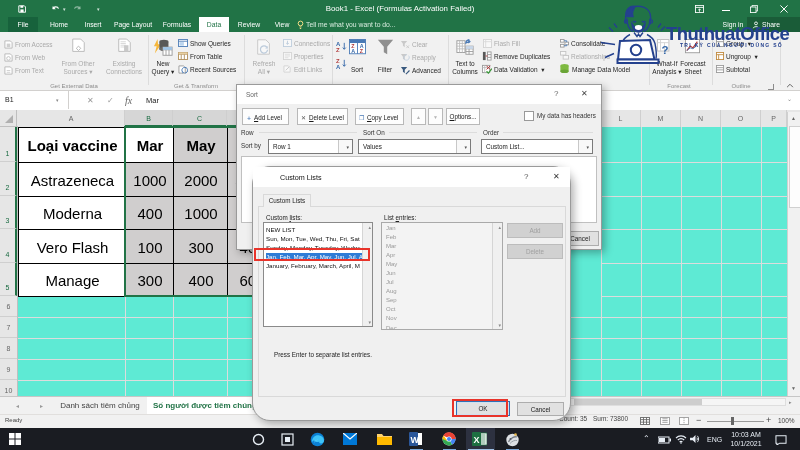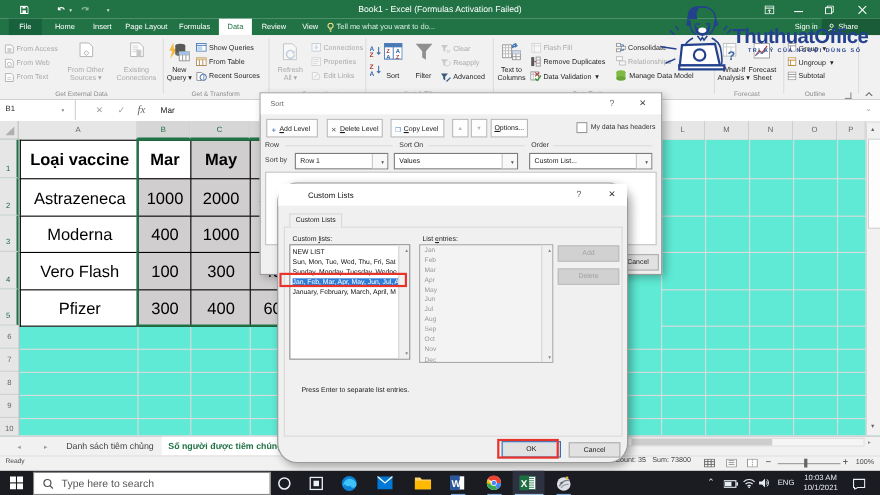--- a/index.html
+++ b/index.html
@@ -378,21 +378,21 @@
   <div class="cell gray" style="left:173px;top:52px;width:55px;height:35px;">2000</div>
   <div class="cell gray" style="left:227px;top:52px;width:49px;height:35px;">3000</div>
   <div class="cell" style="left:18px;top:86px;width:108px;height:34px;">Moderna</div>
   <div class="cell gray" style="left:125px;top:86px;width:49px;height:34px;">400</div>
   <div class="cell gray" style="left:173px;top:86px;width:55px;height:34px;">1000</div>
   <div class="cell gray" style="left:227px;top:86px;width:49px;height:34px;">1500</div>
   <div class="cell" style="left:18px;top:119px;width:108px;height:35px;">Vero Flash</div>
   <div class="cell gray" style="left:125px;top:119px;width:49px;height:35px;">100</div>
   <div class="cell gray" style="left:173px;top:119px;width:55px;height:35px;">300</div>
   <div class="cell gray" style="left:227px;top:119px;width:49px;height:35px;">400</div>
-  <div class="cell" style="left:18px;top:153px;width:108px;height:34px;border-bottom:1px solid #000;">Pfizer</div>
+  <div class="cell" style="left:18px;top:153px;width:108px;height:34px;border-bottom:1px solid #000;">Manage</div>
   <div class="cell gray" style="left:125px;top:153px;width:49px;height:34px;border-bottom:1px solid #000;">300</div>
   <div class="cell gray" style="left:173px;top:153px;width:55px;height:34px;border-bottom:1px solid #000;">400</div>
   <div class="cell gray" style="left:227px;top:153px;width:49px;height:34px;border-bottom:1px solid #000;">600</div>
   <div class="ab" style="left:124px;top:16px;width:152px;height:2px;background:#217346"></div>
   <div class="ab" style="left:124px;top:16px;width:2px;height:171px;background:#217346"></div>
   <div class="ab" style="left:124px;top:185px;width:152px;height:2px;background:#217346"></div>
   <div class="ab" style="left:787px;top:2px;width:13px;height:284px;background:#f1f1f1;border-left:1px solid #d0d0d0;box-sizing:border-box">
     <span class="ab" style="left:3px;top:3px;font-size:5px;color:#666">▲</span>
     <div class="ab" style="left:1px;top:14px;width:10px;height:80px;background:#fdfdfd;border:1px solid #d0d0d0"></div>
     <span class="ab" style="left:3px;top:273px;font-size:5px;color:#666">▼</span>
@@ -540,27 +540,20 @@
   </svg>
 </div>
 
 <div class="ab" id="taskbar">
   <svg class="ab" style="left:9px;top:5px" width="12" height="12" viewBox="0 0 12 12">
         <rect x="0" y="0" width="5.5" height="5.5" fill="#fff"></rect>
         <rect x="6.5" y="0" width="5.5" height="5.5" fill="#fff"></rect>
         <rect x="0" y="6.5" width="5.5" height="5.5" fill="#fff"></rect>
         <rect x="6.5" y="6.5" width="5.5" height="5.5" fill="#fff"></rect>
       </svg>
-  <div class="ab" style="left:30px;top:1px;width:216px;height:21px;background:#fff;border:1px solid #888;box-sizing:border-box">
-    <svg class="ab" style="left:8px;top:5px" width="10" height="10" viewBox="0 0 11 11">
-          <circle cx="4.5" cy="4.5" r="3.5" fill="none" stroke="#555" stroke-width="1.2"></circle>
-          <path d="M7 7l3 3" stroke="#555" stroke-width="1.2"></path>
-        </svg>
-    <span class="ab" style="left:25px;top:5px;font-size:9.5px;color:#555">Type here to search</span>
-  </div>
   <svg class="ab" style="left:252px;top:5px" width="13" height="13" viewBox="0 0 13 13">
         <circle cx="6.5" cy="6.5" r="5" fill="none" stroke="#e8eef5" stroke-width="1.4"></circle>
       </svg>
   <svg class="ab" style="left:281px;top:5px" width="13" height="13" viewBox="0 0 13 13">
         <rect x="1" y="1" width="11" height="11" fill="none" stroke="#e8eef5" stroke-width="1.2"></rect>
         <rect x="4" y="4" width="5" height="5" fill="#e8eef5"></rect>
       </svg>
   <svg class="ab" style="left:310px;top:4px" width="15" height="15" viewBox="0 0 15 15">
         <circle cx="7.5" cy="7.5" r="6.8" fill="#0b80d4"></circle>
         <path d="M2 10C2 5 6 2.5 9.5 3.5c3 .8 4.5 3 4.5 5 0 1.5-1 3-3 3-1.5 0-2-1-1.8-2-1 .8-3.5 1-4.7-.5C3.5 7.8 3 9 2 10z" fill="#3fc3f7"></path>

